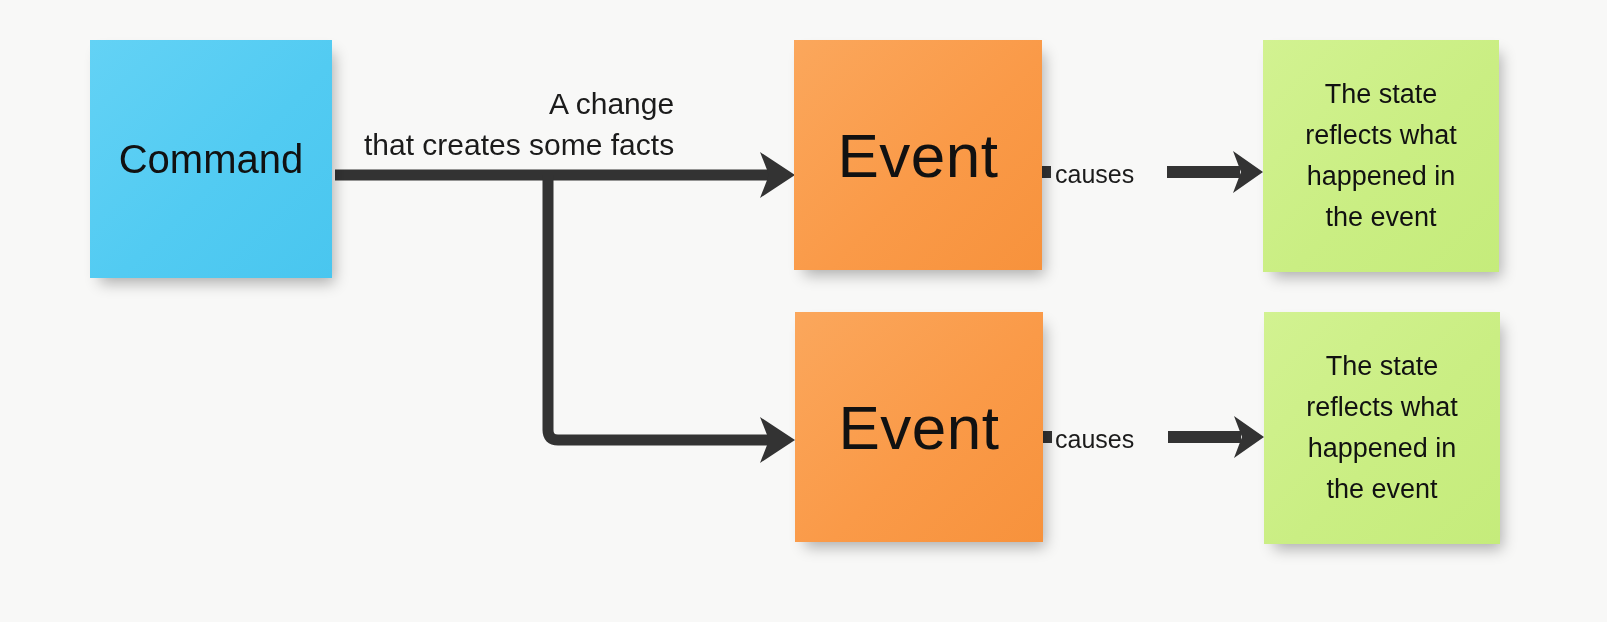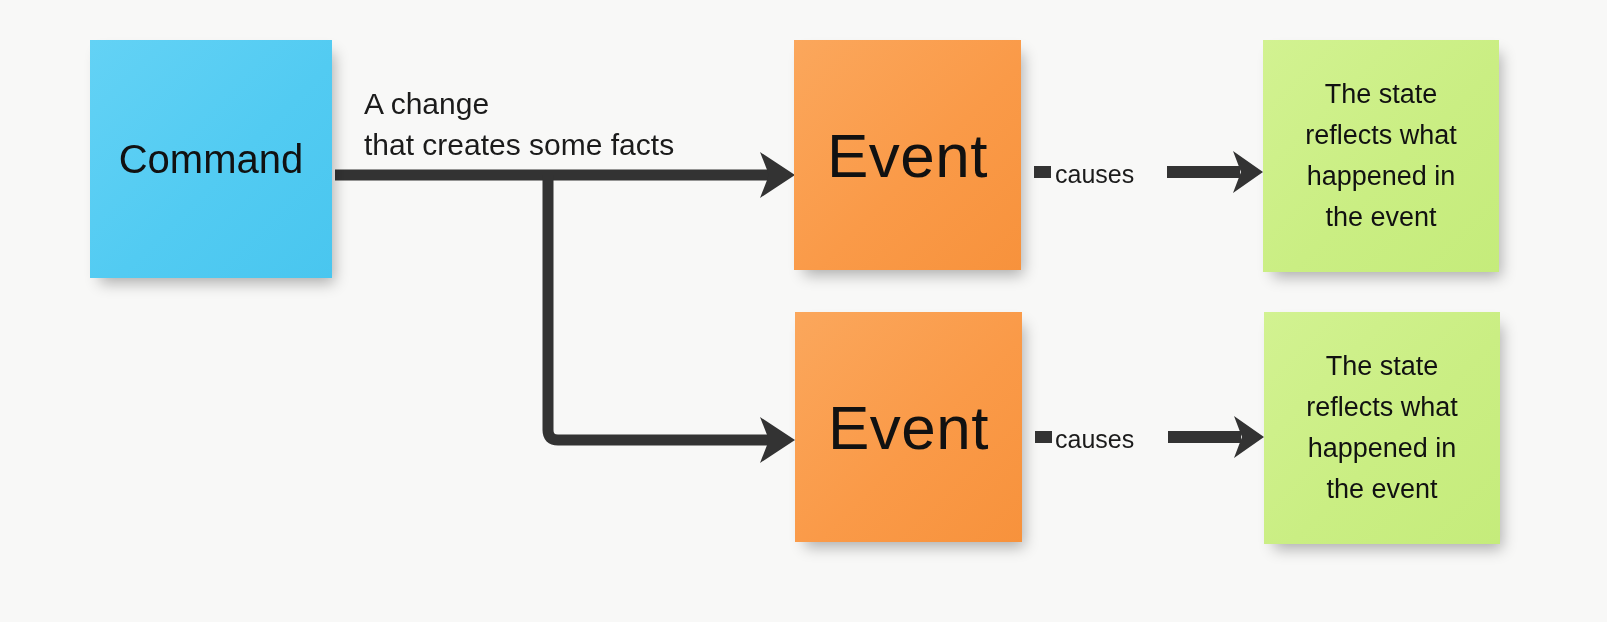--- a/index.html
+++ b/index.html
@@ -35,21 +35,21 @@
     left: 90px;
     top: 40px;
     width: 242px;
     height: 238px;
     background: linear-gradient(135deg, #63d2f5 0%, #52cbf2 55%, #49c6ef 100%);
     font-size: 40px;
     font-weight: 400;
     text-align: right;
   }
   .note-event {
-    width: 227px;
+    width: 248px;
     height: 230px;
     background: linear-gradient(135deg, #fba75c 0%, #fa9a48 55%, #f7923c 100%);
     font-size: 62px;
     font-weight: 400;
     letter-spacing: 0.5px;
   }
   .note-event-1 { left: 794px; top: 40px; }
   .note-event-2 { left: 795px; top: 312px; }
 
   .note-state {
@@ -73,20 +73,21 @@
   .edge-label {
     position: absolute;
     color: #1b1b1b;
     white-space: pre-line;
     line-height: 1.38;
   }
   .label-change {
     left: 364px;
     top: 83px;
     font-size: 30px;
+    text-align: right;
   }
   .label-causes-1 {
     left: 1055px;
     top: 157px;
     font-size: 25px;
   }
   .label-causes-2 {
     left: 1055px;
     top: 422px;
     font-size: 25px;

